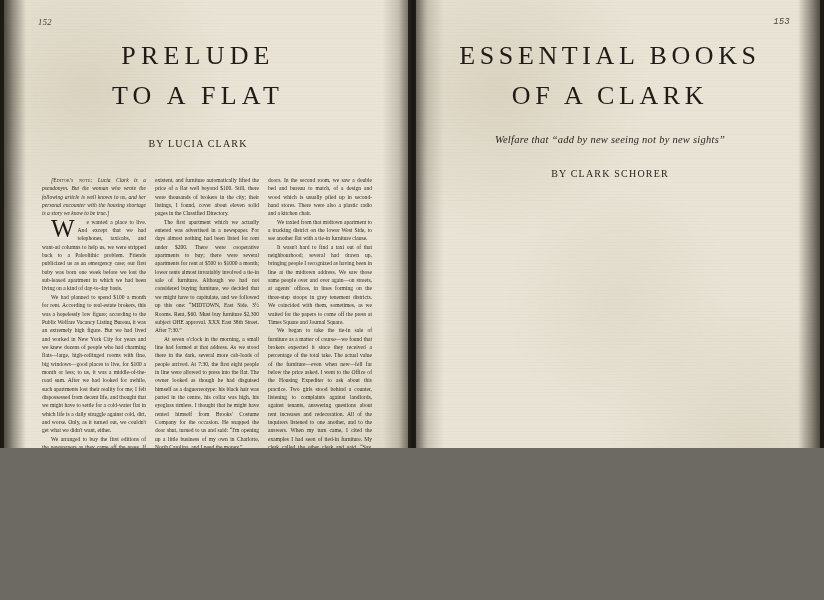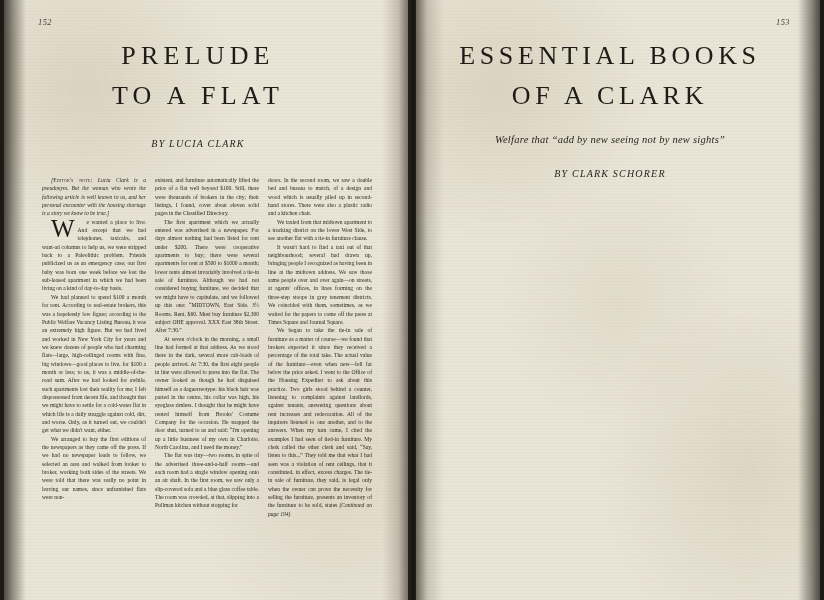--- a/index.html
+++ b/index.html
@@ -4,21 +4,21 @@
 <title>Magazine Spread</title>
 <style>
   html, body {
     margin: 0;
     padding: 0;
     background: #6d6a63;
   }
   #spread {
     position: relative;
     width: 824px;
-    height: 600px;
+    height: 448px;
     overflow: hidden;
     background: #2a2724;
     font-family: "Liberation Serif", "DejaVu Serif", serif;
   }
   
   .page {
     position: absolute;
     top: 0;
     height: 600px;
     background:
@@ -78,21 +78,21 @@
   
   .folio {
     position: absolute;
     top: 17px;
     font-style: italic;
     font-size: 8.5px;
     letter-spacing: .4px;
     color: #47423a;
   }
   .folio-left  { left: 34px; }
-  .folio-right { right: 30px; }
+  .folio-right { right: 30px; font-family: Liberation Mono, monospace; }
 
   .masthead {
     position: absolute;
     left: 0; right: 16px;
     top: 36px;
     text-align: center;
   }
   .headline {
     font-size: 26px;
     letter-spacing: 5.2px;
@@ -107,21 +107,20 @@
   #page-right .headline { letter-spacing: 4.6px; }
   .deck {
     margin-top: 19px;
     font-style: italic;
     font-size: 10.5px;
     letter-spacing: .25px;
     color: #241f1a;
   }
   .byline {
     margin-top: 23px;
-    font-style: italic;
     font-size: 10px;
     letter-spacing: 1.2px;
     color: #241f1a;
   }
 
   
   .cols {
     position: absolute;
     top: 176px;
     display: flex;

